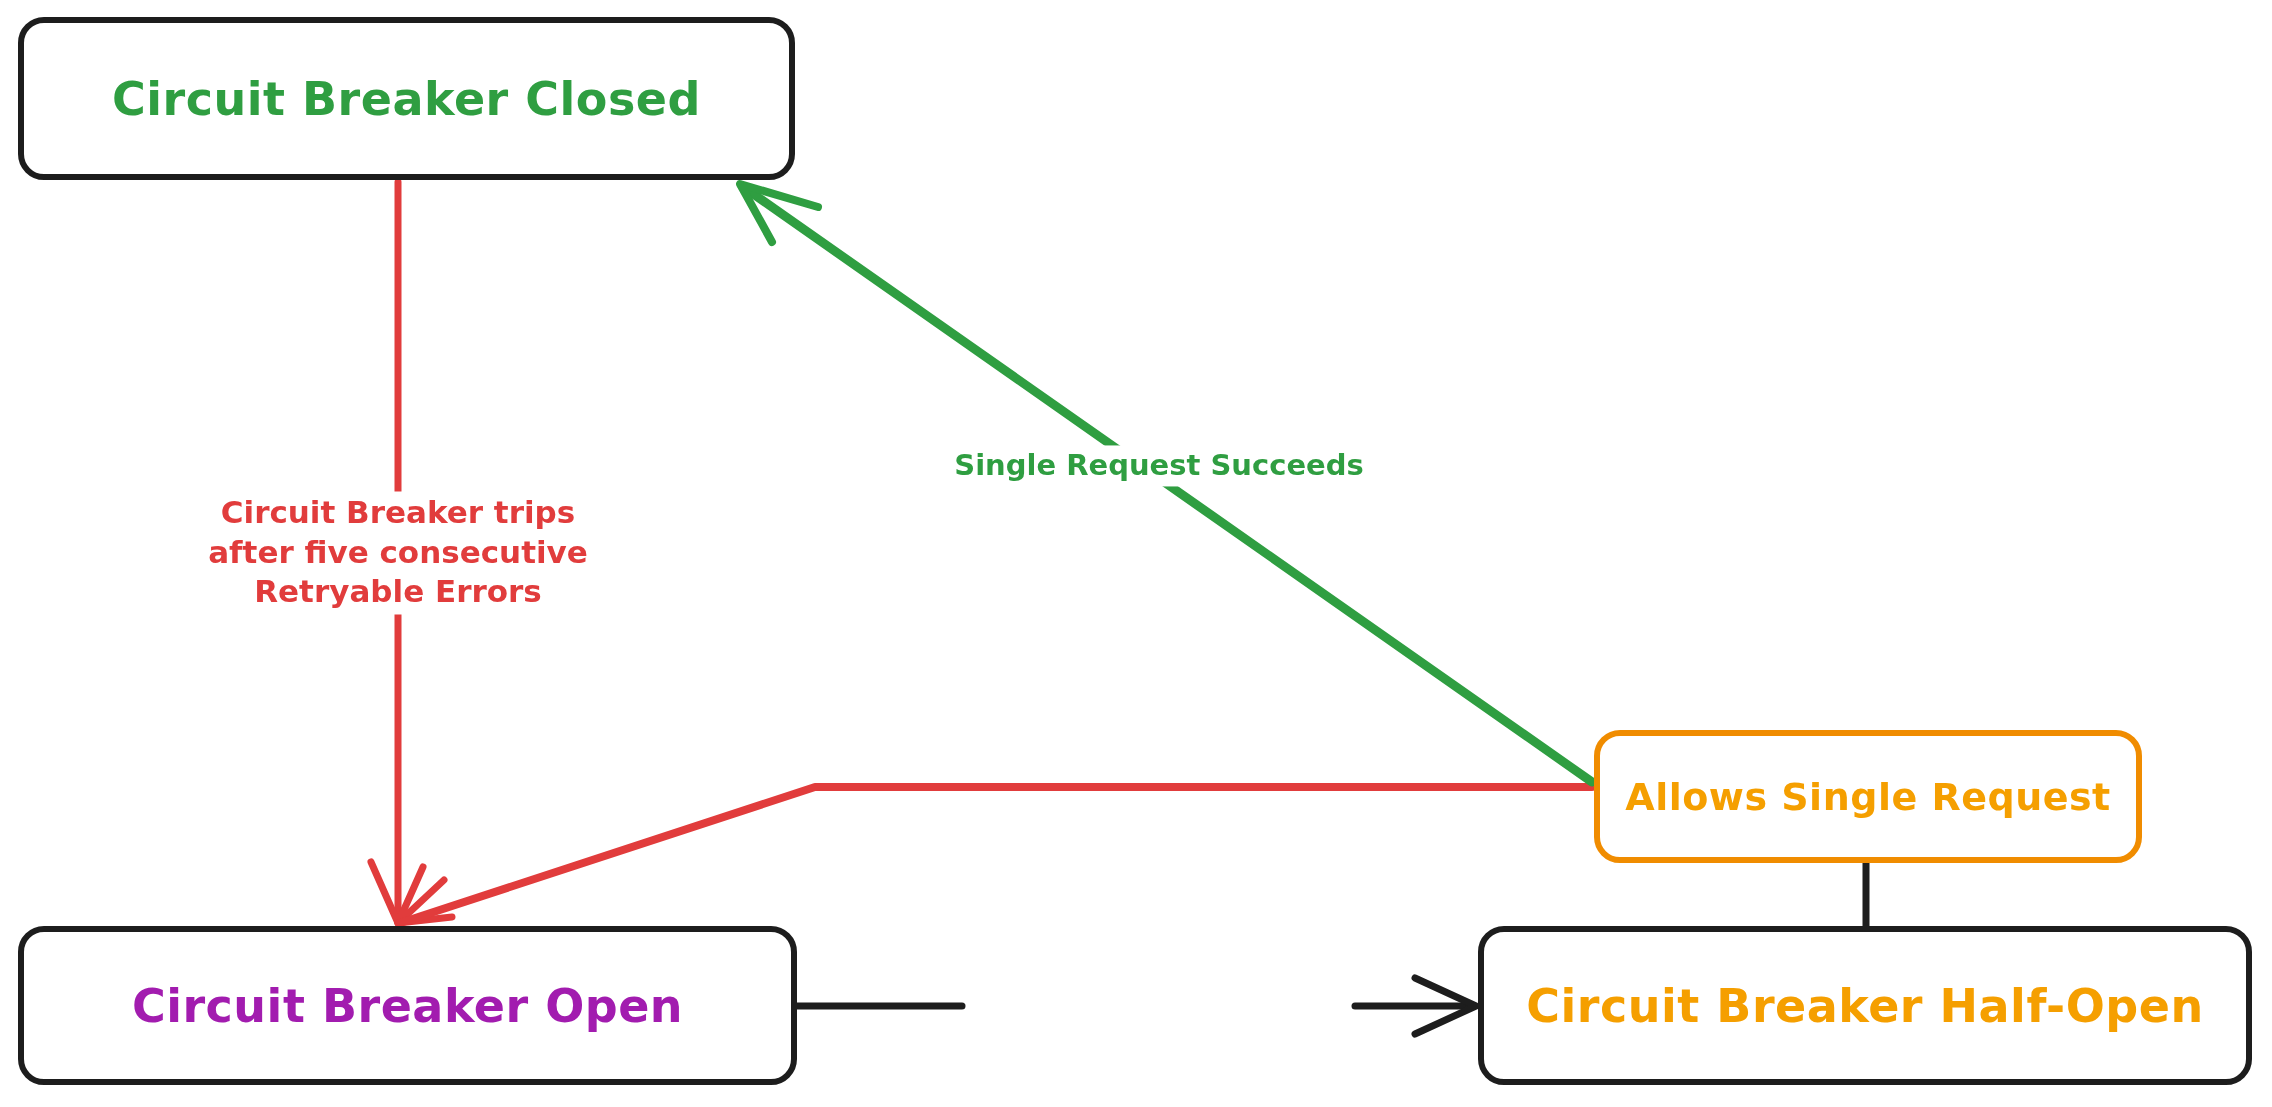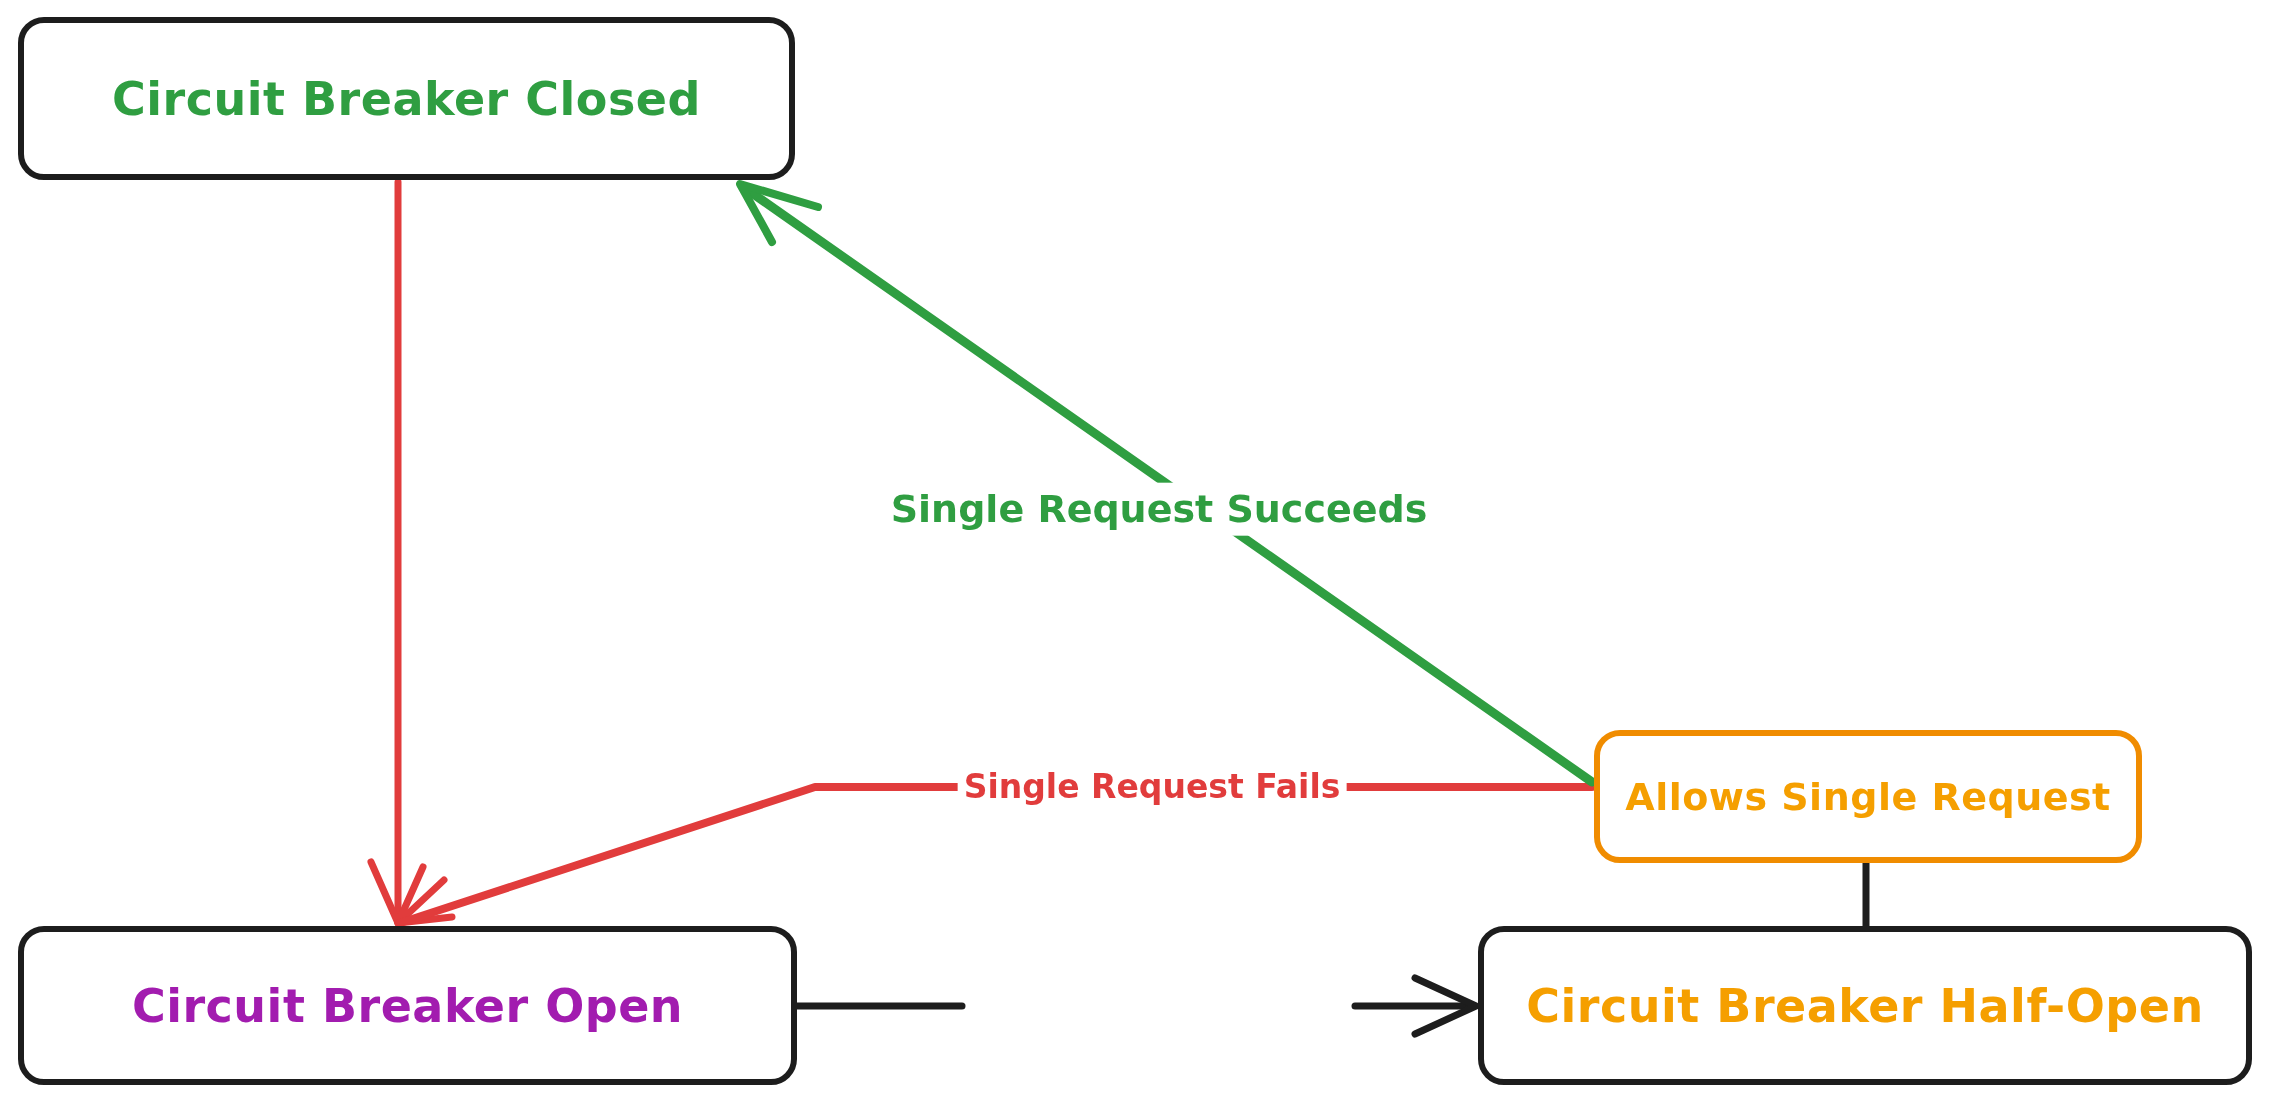--- a/index.html
+++ b/index.html
@@ -109,19 +109,21 @@
   </div>
 
   <div class="node node-orange-border" style="left:1594px; top:730px; width:548px; height:133px;">
     <span class="node-label lbl-orange" style="font-size:38px;">Allows Single Request</span>
   </div>
 
   <div class="node node-black" style="left:1478px; top:926px; width:774px; height:159px;">
     <span class="node-label lbl-orange" style="font-size:46px;">Circuit Breaker Half-Open</span>
   </div>
 
+  <div class="edge-label el-red" style="left:398px; top:553px; font-size:31px; width:420px;">Circuit Breaker trips
+after five consecutive
+Retryable Errors</div>
 
-  <div class="edge-label el-red" style="left:1152px; top:787px; font-size:33px;">Single Request Fails</div>
 
-  <div class="edge-label el-green" style="left:1159px; top:509px; font-size:38px;">Single Request Succeeds</div>
+  <div class="edge-label el-green" style="left:1159px; top:466px; font-size:29px;">Single Request Succeeds</div>
 
 
 </div>
 
 </body></html>

